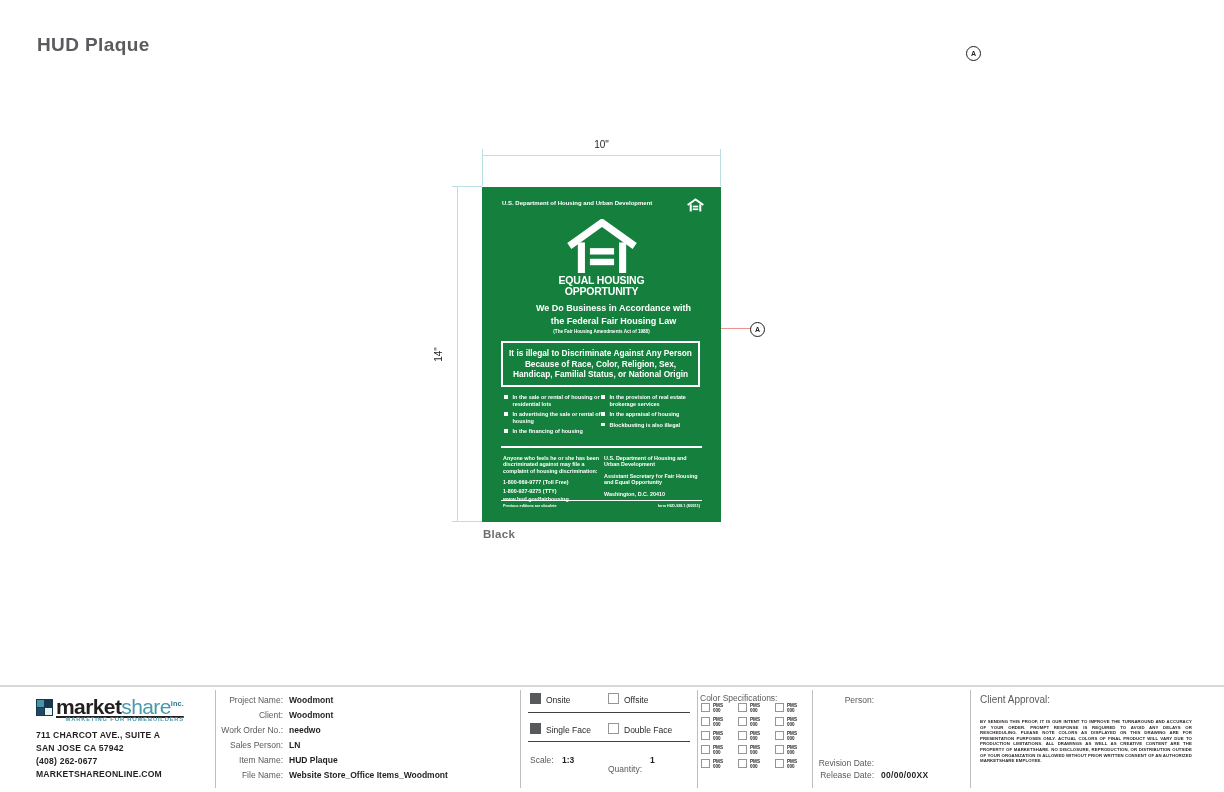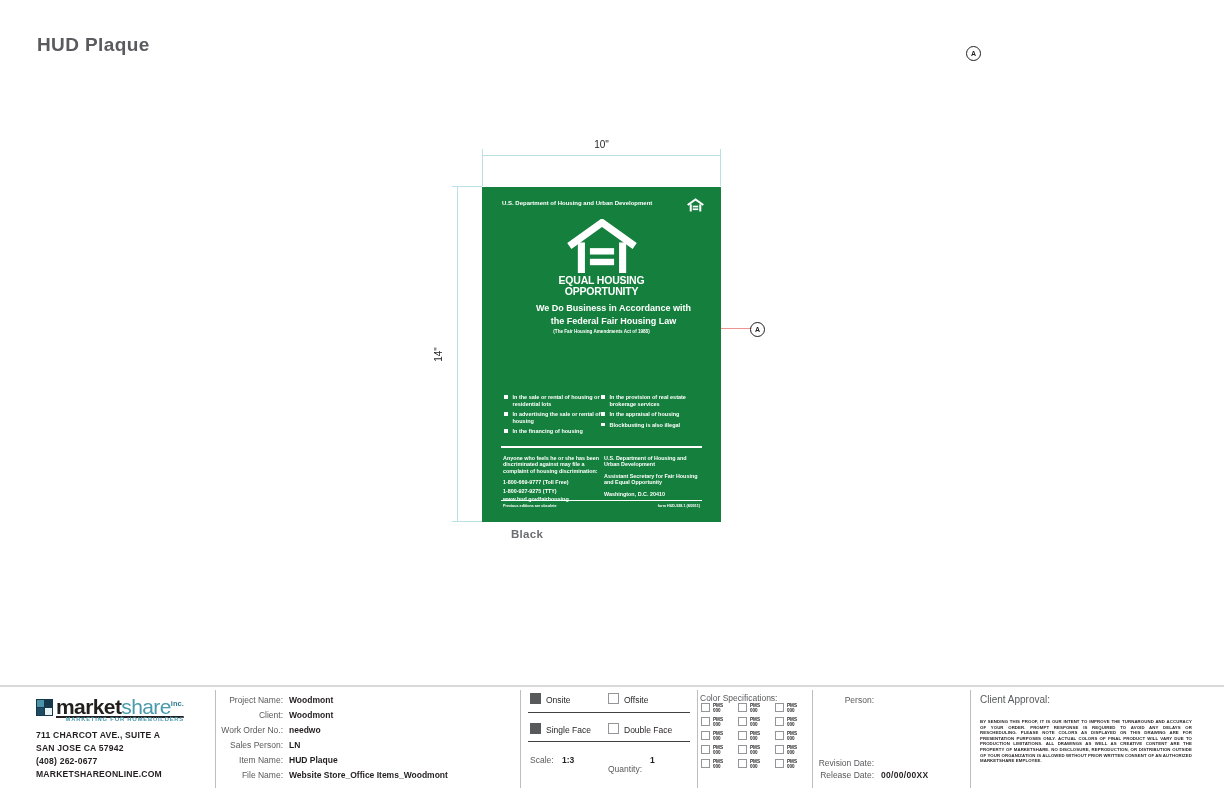--- a/index.html
+++ b/index.html
@@ -52,21 +52,21 @@
   .pl-col-r{left:122px;top:268px;width:96px;font-size:5.4px;font-weight:700;line-height:6.4px;}
   .pl-p{margin:0 0 2px 0;}
   .pl-gap{margin-top:5px;}
   .pl-hr2{left:19px;top:313px;width:201px;height:1px;background:#fff;}
   .pl-foot-l{left:21px;top:317px;font-size:3.7px;font-weight:700;}
   .pl-foot-r{right:21px;top:317px;font-size:3.7px;font-weight:700;}
 
   
   .leader{left:721px;top:328px;width:30px;height:1px;background:#ef918f;}
   .callout-a{left:750px;top:322px;}
-  .color-label{left:483px;top:528px;font-size:11.5px;font-weight:600;color:#6d6e71;letter-spacing:.3px;margin-left:28px;}
+  .color-label{left:483px;top:528px;font-size:11.5px;font-weight:600;color:#6d6e71;letter-spacing:.3px;}
 
   
   .tb-rule{left:0;top:685px;width:1224px;height:2px;background:#d8d9da;}
   .tb-div{width:1px;top:690px;height:98px;background:#bcbec0;}
   .div1{left:215px;} .div2{left:520px;} .div3{left:697px;} .div4{left:812px;} .div5{left:970px;}
 
   
   .ms-logo{left:36px;top:694px;display:flex;align-items:center;text-decoration:underline;}
   .ms-icon{width:17px;height:17px;margin-right:3px;margin-top:3px;background:#16384d;
            display:grid;grid-template-columns:1fr 1fr;grid-template-rows:1fr 1fr;gap:1px;padding:1px;box-sizing:border-box;}
@@ -165,20 +165,21 @@
       <span>EQUAL HOUSING</span>
       <span>OPPORTUNITY</span>
     </div>
 
     <div class="abs pl-headline">
       <span>We Do Business in Accordance with</span>
       <span>the Federal Fair Housing Law</span>
     </div>
     <div class="abs pl-subhead">(The Fair Housing Amendments Act of 1988)</div>
 
+    <div class="abs pl-box">It is illegal to Discriminate Against Any Person Because of Race, Color, Religion, Sex, Handicap, Familial Status, or National Origin</div>
 
     <div class="abs pl-bullets-l">
       <div class="pb-item">
           <span class="pb-sq"></span>
           <span>In the sale or rental of housing or residential lots</span>
         </div>
       <div class="pb-item">
           <span class="pb-sq"></span>
           <span>In advertising the sale or rental of housing</span>
         </div>

